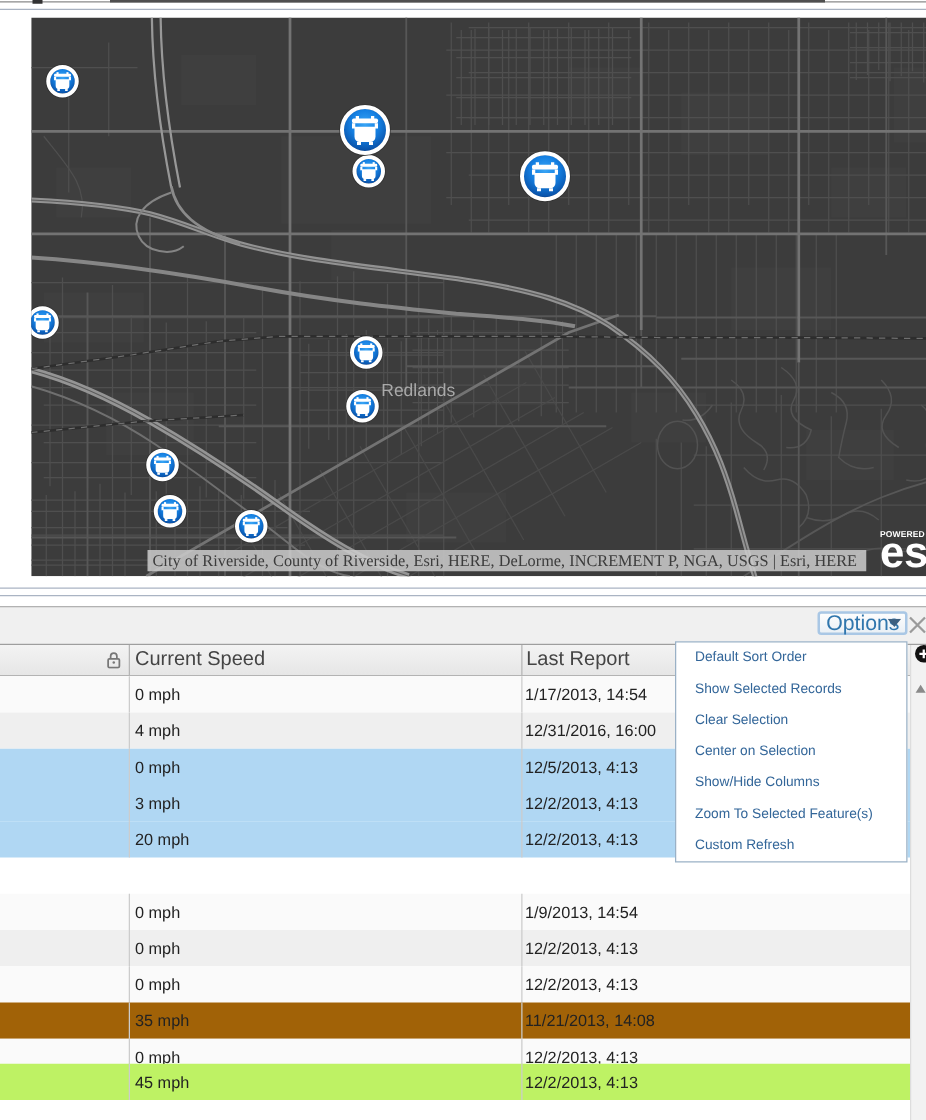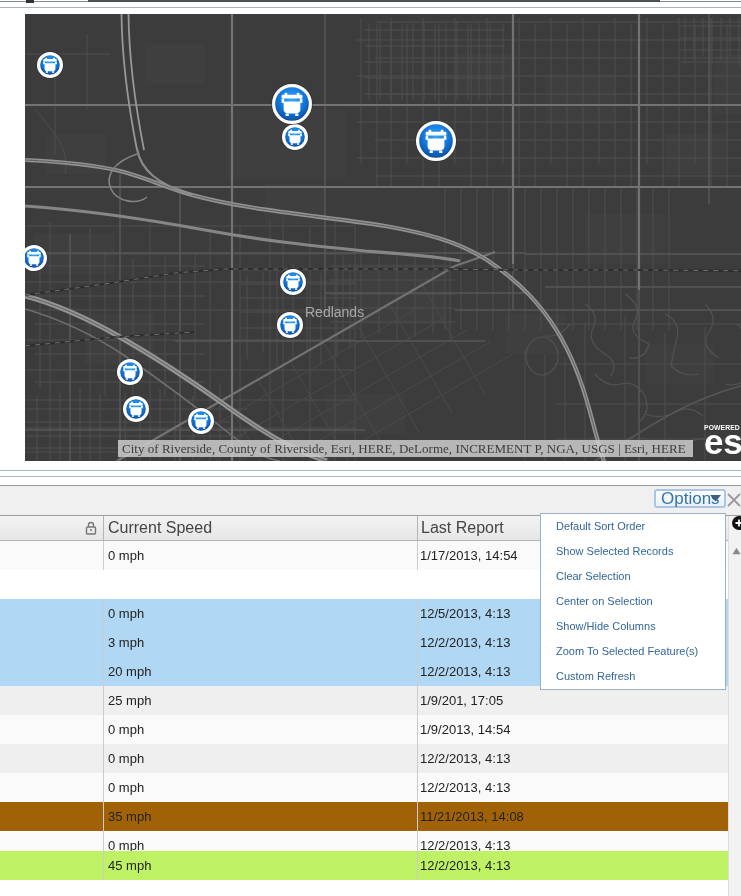--- a/index.html
+++ b/index.html
@@ -474,41 +474,41 @@
   <div class="vline" style="left:417px;background:#b5b5b5"></div>
 </div>
 
 <div id="rows" class="abs" style="left:0;top:541px;width:741px;height:355px;background:#fff;">
     <div class="row" style="top:0px;background:#fafafa">
       <span class="c1">0 mph</span>
       <span class="c2">1/17/2013, 14:54</span>
       <span class="vline" style="left:103px"></span>
       <span class="vline" style="left:417px"></span>
     </div>
+    <div class="row" style="top:29px;background:#efefef">
+      <span class="c1">4 mph</span>
+      <span class="c2">12/31/2016, 16:00</span>
+      <span class="vline" style="left:103px"></span>
+      <span class="vline" style="left:417px"></span>
+    </div>
     <div class="row" style="top:58px;background:#b0d7f3">
       <span class="c1">0 mph</span>
       <span class="c2">12/5/2013, 4:13</span>
       <span class="vline" style="left:103px"></span>
       <span class="vline" style="left:417px"></span>
     </div>
     <div class="row" style="top:87px;background:#b0d7f3">
       <span class="c1">3 mph</span>
       <span class="c2">12/2/2013, 4:13</span>
       <span class="vline" style="left:103px"></span>
       <span class="vline" style="left:417px"></span>
     </div>
     <div class="row" style="top:116px;background:#b0d7f3">
       <span class="c1">20 mph</span>
       <span class="c2">12/2/2013, 4:13</span>
-      <span class="vline" style="left:103px"></span>
-      <span class="vline" style="left:417px"></span>
-    </div>
-    <div class="row" style="top:145px;background:#efefef">
-      <span class="c1">25 mph</span>
-      <span class="c2">1/9/201, 17:05</span>
       <span class="vline" style="left:103px"></span>
       <span class="vline" style="left:417px"></span>
     </div>
     <div class="row" style="top:174px;background:#fafafa">
       <span class="c1">0 mph</span>
       <span class="c2">1/9/2013, 14:54</span>
       <span class="vline" style="left:103px"></span>
       <span class="vline" style="left:417px"></span>
     </div>
     <div class="row" style="top:203px;background:#efefef">

